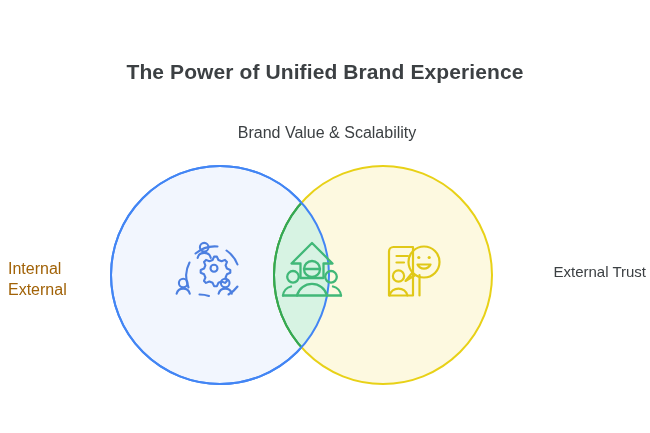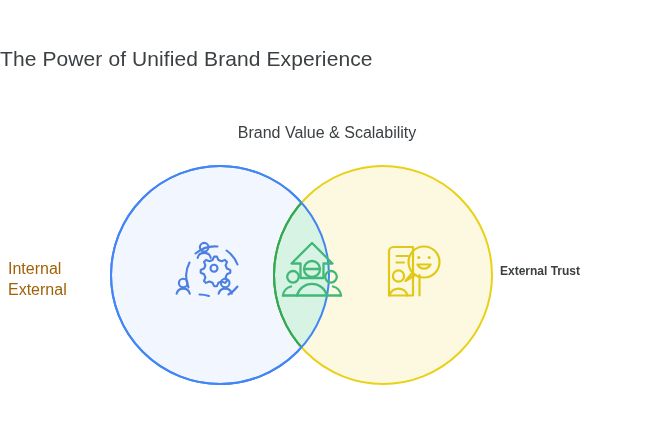--- a/index.html
+++ b/index.html
@@ -15,25 +15,25 @@
     position: relative;
   }
   #stage {
     position: relative;
     width: 650px;
     height: 433px;
   }
   .title {
     position: absolute;
     left: 0;
-    top: 47px;
+    top: 60px;
     width: 650px;
-    text-align: left;
+    text-align: center;
     font-size: 21px;
-    font-weight: normal;
+    font-weight: bold;
     color: #3c4043;
     letter-spacing: 0.1px;
   }
   .label-top {
     position: absolute;
     left: 2px;
     top: 124px;
     width: 650px;
     text-align: center;
     font-size: 16px;
@@ -48,25 +48,24 @@
     font-size: 16px;
     color: #a16207;
     line-height: 21px;
   }
   .label-left span { display: block; }
   .label-right {
     position: absolute;
     left: 500px;
     top: 261px;
     width: 146px;
-    text-align: left;
-    font-size: 12px;
+    text-align: right;
+    font-size: 15px;
     color: #3c4043;
     line-height: 21px;
-    font-weight: bold;
   }
   .venn {
     position: absolute;
     left: 0;
     top: 0;
   }
   .icon-layer {
     position: absolute;
     left: 0;
     top: 0;

